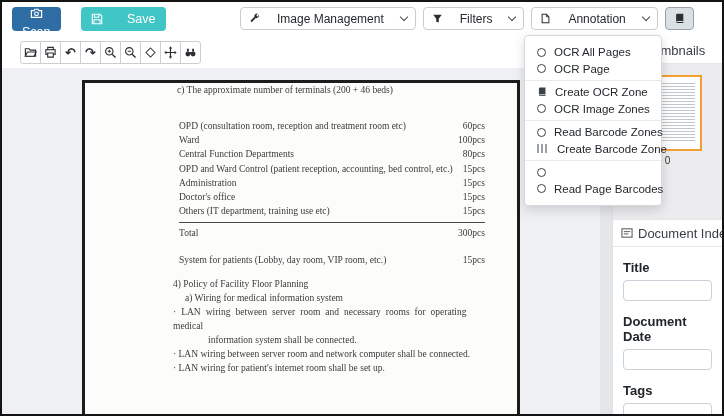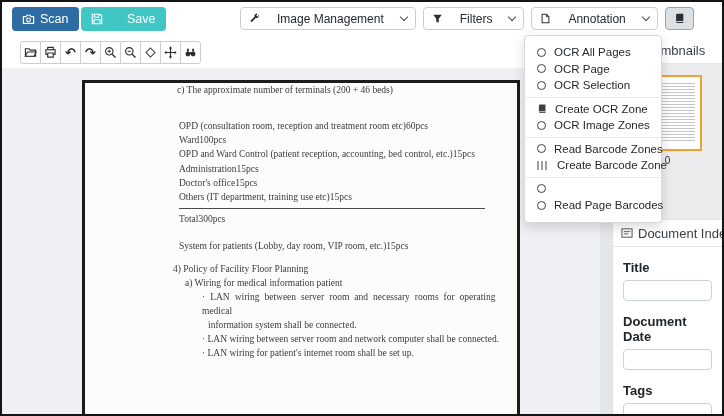--- a/index.html
+++ b/index.html
@@ -5,21 +5,21 @@
   html,body{margin:0;padding:0;}
   body{
     width:724px;height:416px;position:relative;overflow:hidden;
     box-sizing:border-box;border:2px solid #141414;background:#fff;
     font-family:"Liberation Sans",sans-serif;
   }
   
   .topbar{position:absolute;left:0;top:0;right:0;height:35px;background:#fff;border-bottom:1px solid #e4e4e4;}
   .btn{display:inline-flex;align-items:center;gap:5px;height:24px;padding:0 10px;border-radius:4px;
        font-size:12.5px;color:#fff;border:none;cursor:pointer;}
-  .btn-scan{position:absolute;left:10px;top:5px;background:#2e6da4;}
+  .btn-scan{position:absolute;left:10px;top:5px;background:#2e6da4;flex-direction:column;}
   .btn-save{position:absolute;left:79px;top:5px;background:#41c6c6;gap:24px;}
   .menu-group{position:absolute;left:238px;top:5px;display:flex;gap:7px;}
   .menu-btn{display:inline-flex;align-items:center;gap:17px;height:23px;padding:0 8px;background:#fff;
             border:1px solid #c9cdd1;border-radius:4px;font-size:12px;color:#24282c;cursor:pointer;white-space:nowrap;}
   .menu-btn.active{background:#dbe0e4;border-color:#9aa1a8;}
   .chev{width:5px;height:5px;border-right:1px solid #45494d;border-bottom:1px solid #45494d;
         transform:rotate(45deg);margin-top:-3px;flex:none;}
   .micon{display:inline-flex;flex:none;}
   
   .toolbar{position:absolute;left:0;top:35px;width:610px;height:31px;background:#fff;border-bottom:1px solid #e0e0e0;}
@@ -30,28 +30,28 @@
   .tool-btn:last-child{border-radius:0 3px 3px 0;}
   .uglyph{font-family:"DejaVu Sans",sans-serif;font-size:13px;font-weight:bold;line-height:1;}
   
   .main{position:absolute;left:0;top:66px;width:610px;bottom:0;background:#eef0f3;overflow:hidden;}
   .v-scrollbar{position:absolute;right:0;top:0;bottom:0;width:12px;background:#e4e7ea;}
   .page{position:absolute;left:80px;top:12px;width:438px;height:420px;background:#fcfcfb;
         border:3px solid #1c1c1c;box-sizing:border-box;}
   .doc{font-family:"Liberation Serif",serif;color:#3b3b3b;font-size:9.5px;line-height:14px;}
   .doc-heading{margin-left:92px;}
   .doc-table{margin:22px 32px 0 94px;}
-  .trow{display:flex;height:14.2px;align-items:baseline;}
+  .trow{display:flex;justify-content:space-between;height:14.2px;align-items:baseline;}
   .trow .val{text-align:right;}
   .trow.total{border-top:1px solid #4a4a4a;margin-top:4px;padding-top:3px;height:15px;}
   .trow.patients{margin-top:12px;}
   .sec-heading{margin:9px 0 0 88px;}
   .sub-heading{margin:0 0 0 100px;}
   .dline{margin-left:123px;margin-right:16px;}
-  .dline.bullet{margin-left:117px;}
+  .dline.bullet{margin-left:88px;}
   .dline.bullet::before{content:"· ";}
   .dline.justify{word-spacing:2.6px;}
   
   .right-panel{position:absolute;left:610px;top:35px;right:0;bottom:0;background:#fff;border-left:1px solid #dfe2e5;}
   .panel-header{height:26px;display:flex;align-items:center;gap:5px;padding:0 8px;font-size:13px;color:#383e44;
                 border-bottom:1px solid #e6e6e6;background:#fff;white-space:nowrap;overflow:hidden;}
   .index-header{border-top:1px solid #e6e6e6;}
   .thumb-list{height:144px;background:#ececee;padding-top:11px;display:flex;flex-direction:column;align-items:center;}
   .thumb{width:68px;height:76px;background:#fff;border:2px solid #f0a132;box-sizing:border-box;
          padding:6px 5px;cursor:pointer;}
@@ -216,20 +216,24 @@
       <div class="doc-table">
         <div class="trow">
           <span>OPD (consultation room, reception and treatment room etc)</span>
           <span class="val">60pcs</span>
         </div>
         <div class="trow">
           <span>Ward</span>
           <span class="val">100pcs</span>
         </div>
         <div class="trow">
+          <span>Central Function Departments</span>
+          <span class="val">80pcs</span>
+        </div>
+        <div class="trow">
           <span>OPD and Ward Control (patient reception, accounting, bed control, etc.)</span>
           <span class="val">15pcs</span>
         </div>
         <div class="trow">
           <span>Administration</span>
           <span class="val">15pcs</span>
         </div>
         <div class="trow">
           <span>Doctor's office</span>
           <span class="val">15pcs</span>
@@ -242,21 +246,21 @@
           <span>Total</span>
           <span class="val">300pcs</span>
         </div>
         <div class="trow patients">
           <span>System for patients (Lobby, day room, VIP room, etc.)</span>
           <span class="val">15pcs</span>
         </div>
       </div>
 
       <div class="sec-heading">4) Policy of Facility Floor Planning</div>
-      <div class="sub-heading">a) Wiring for medical information patient</div>
+      <div class="sub-heading">a) Wiring for medical information system</div>
       <div class="dline bullet justify">LAN wiring between server room and necessary rooms for operating medical</div>
       <div class="dline">information system shall be connected.</div>
       <div class="dline bullet">LAN wiring between server room and network computer shall be connected.</div>
       <div class="dline bullet">LAN wiring for patient's internet room shall be set up.</div>
 
     </div>
   </div>
   <div class="v-scrollbar"></div>
 </div>
 
@@ -309,24 +313,20 @@
 
 <div class="dropdown">
   <div class="dd-item">
     <span class="radio"></span>
     <span>OCR All Pages</span>
   </div>
   <div class="dd-item">
     <span class="radio"></span>
     <span>OCR Page</span>
   </div>
-  <div class="dd-item">
-    <span class="radio"></span>
-    <span>OCR Selection</span>
-  </div>
   <div class="dd-sep"></div>
   <div class="dd-item">
     <span class="micon">
       <svg width="10" height="10" viewBox="0 0 13 13">
           <path d="M4 .8h7v11H4.3A1.8 1.8 0 0 1 2.5 10V2.3A1.5 1.5 0 0 1 4 .8z" fill="#3c4146"></path>
           <path d="M3 10h8" stroke="#fff" stroke-width="1"></path>
         </svg>
     </span>
     <span>Create OCR Zone</span>
   </div>

